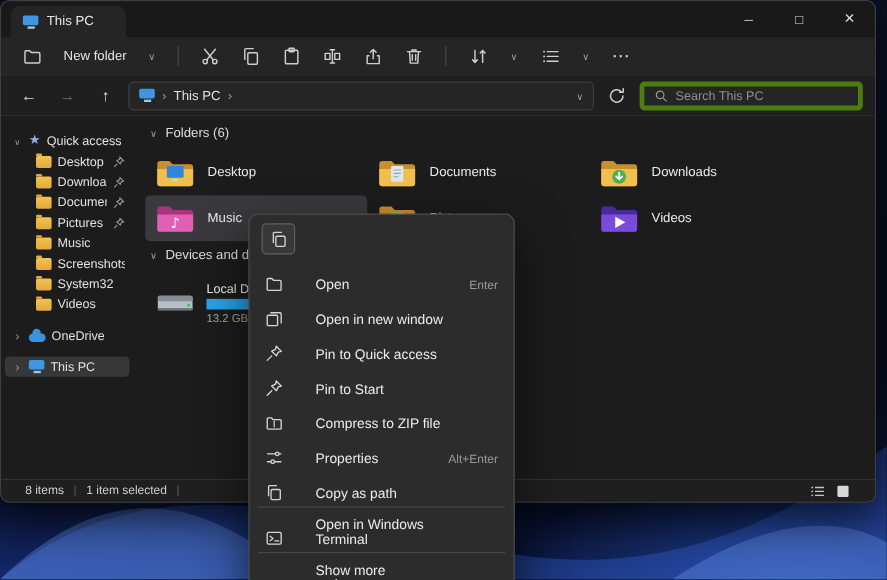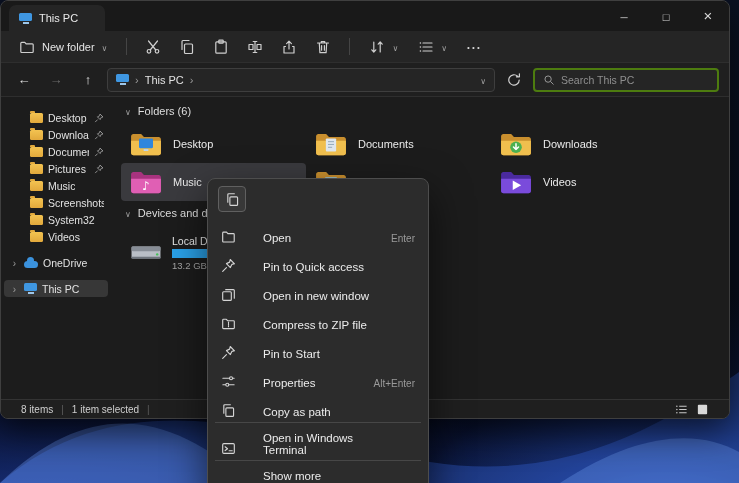--- a/index.html
+++ b/index.html
@@ -25,21 +25,21 @@
   .g-min::before{content:"─";font-size:10px}
   .g-max::before{content:"□";font-size:11px}
   .g-close::before{content:"×";font-size:15px}
   
   .mini-pc{width:13px;height:11px;position:relative;display:inline-block;flex:0 0 auto}
   .mini-pc .scr{position:absolute;left:0;top:0;width:13px;height:8px;border-radius:1.5px;background:#3f97e2}
   .mini-pc .std{position:absolute;left:3.5px;bottom:0;width:6px;height:2px;background:#9cc6ea}
   
   .toolbar{height:32px;flex:0 0 auto;background:#252525;display:flex;align-items:center;
     padding:0 10px;gap:4px;border-bottom:1px solid #2e2e2e}
-  .tb-btn{display:flex;align-items:center;gap:7px;padding:4px 8px;border-radius:4px;
+  .tb-btn{display:flex;align-items:center;gap:18px;padding:4px 8px;border-radius:4px;
     font-size:11px;color:#e4e4e4}
   .tb-icon{width:30px;height:24px;display:flex;align-items:center;justify-content:center;border-radius:4px}
   .vsep{width:1px;height:17px;background:#454545;margin:0 7px;flex:0 0 auto}
   .ti{width:16px;height:16px;stroke:#cfcfcf;fill:none;stroke-width:1.2;stroke-linecap:round;stroke-linejoin:round;flex:0 0 auto}
   .chev{color:#9f9f9f}
   .chev::before{content:"∨";font-size:8px}
   .more-glyph{color:#d6d6d6;font-weight:bold;letter-spacing:1px}
   .more-glyph::before{content:"···";font-size:12px}
   .tb-spacer{flex:1}
   
@@ -49,21 +49,21 @@
     color:#e0e0e0;border-radius:4px;font-size:13px;flex:0 0 auto}
   .nav-btn.disabled{color:#6a6a6a}
   .g-back::before{content:"←"}
   .g-fwd::before{content:"→"}
   .g-up::before{content:"↑"}
   .addressbar{height:24px;flex:0 0 auto;width:388px;background:#252525;border:1px solid #3e3e3e;
     border-radius:4px;display:flex;align-items:center;gap:6px;padding:0 8px;font-size:11px;color:#e2e2e2}
   .crumb-sep{color:#9a9a9a}
   .crumb-sep::before{content:"›";font-size:11px}
   .addr-chev{margin-left:auto}
-  .searchbox{height:24px;flex:1;background:#252525;border:2px solid #4d7c0f;border-radius:4px;
+  .searchbox{height:24px;flex:1;background:#252525;border:4px solid #4d7c0f;border-radius:4px;
     display:flex;align-items:center;padding:0 8px;gap:6px}
   .si{width:12px;height:12px;stroke:#9a9a9a;fill:none;stroke-width:1.3;flex:0 0 auto}
   .searchbox input{flex:1;background:transparent;border:none;outline:none;color:#d8d8d8;
     font-size:10.5px;font-family:"Liberation Sans",sans-serif}
   .searchbox input::placeholder{color:#8f8f8f}
   
   .bodyarea{flex:1;display:flex;background:#1c1c1c;overflow:hidden}
   .sidebar{width:112px;flex:0 0 auto;padding:12px 2px 0 0;font-size:10.5px;color:#e2e2e2}
   .side-item{height:17px;display:flex;align-items:center;gap:5px;padding:0 4px 0 6px;border-radius:4px;margin:0 3px}
   .side-item .schev{width:9px;flex:0 0 auto;color:#9a9a9a;text-align:center}
@@ -246,20 +246,25 @@
           <circle cx="6.8" cy="6.8" r="4.2"></circle>
           <path d="M10 10l4 4"></path>
         </svg>
       <input placeholder="Search This PC" style="">
     </div>
   </div>
 
   <div class="bodyarea">
 
     <div class="sidebar">
+      <div class="side-item">
+        <span class="schev down"></span>
+        <span class="star"></span>
+        <span class="lbl">Quick access</span>
+      </div>
       <div class="side-item child">
         <span class="mini-folder"></span>
         <span class="lbl">Desktop</span>
         <svg class="pin" width="10" height="10" viewBox="0 0 12 12">
             <path d="M7.2 1.2l3.6 3.6-2.2.5-1.2 2.6-3.3-3.3 2.6-1.2zM4.4 7.9 1.4 10.9" stroke="#9a9a9a" fill="none" stroke-width="1.1"></path>
           </svg>
       </div>
       <div class="side-item child">
         <span class="mini-folder"></span>
         <span class="lbl">Downloads</span>
@@ -428,46 +433,46 @@
   </div>
   <div class="ctx-item">
     <svg class="mi" viewBox="0 0 16 16">
         <path d="M1.8 13V4.2c0-.5.4-.9.9-.9h3.2l1.4 1.6h5.9c.5 0 .9.4.9.9V13c0 .5-.4.9-.9.9H2.7c-.5 0-.9-.4-.9-.9z"></path>
       </svg>
     <span>Open</span>
     <span class="sc">Enter</span>
   </div>
   <div class="ctx-item">
     <svg class="mi" viewBox="0 0 16 16">
+        <rect x="1.8" y="5" width="9.2" height="9.2" rx="1"></rect>
+        <path d="M5 2.8h8.2c.6 0 1 .4 1 1V12"></path>
+      </svg>
+    <span>Open in new window</span>
+    <span class="sc"></span>
+  </div>
+  <div class="ctx-item">
+    <svg class="mi" viewBox="0 0 16 16">
         <path d="M9.8 1.6l4.6 4.6-2.8.6-1.6 3.4-4.2-4.2 3.4-1.6zM5.8 10.2 1.8 14.2"></path>
       </svg>
     <span>Pin to Quick access</span>
     <span class="sc"></span>
   </div>
   <div class="ctx-item">
     <svg class="mi" viewBox="0 0 16 16">
-        <rect x="1.8" y="5" width="9.2" height="9.2" rx="1"></rect>
-        <path d="M5 2.8h8.2c.6 0 1 .4 1 1V12"></path>
-      </svg>
-    <span>Open in new window</span>
+        <path d="M9.8 1.6l4.6 4.6-2.8.6-1.6 3.4-4.2-4.2 3.4-1.6zM5.8 10.2 1.8 14.2"></path>
+      </svg>
+    <span>Pin to Start</span>
     <span class="sc"></span>
   </div>
   <div class="ctx-item">
     <svg class="mi" viewBox="0 0 16 16">
         <path d="M1.8 12.6V4.4c0-.5.4-.9.9-.9h3l1.3 1.5h6.3c.5 0 .9.4.9.9v6.7c0 .5-.4.9-.9.9H2.7c-.5 0-.9-.4-.9-.9z"></path>
         <path d="M8 6.4v1M8 8.4v1M8 10.4v1"></path>
       </svg>
     <span>Compress to ZIP file</span>
-    <span class="sc"></span>
-  </div>
-  <div class="ctx-item">
-    <svg class="mi" viewBox="0 0 16 16">
-        <path d="M9.8 1.6l4.6 4.6-2.8.6-1.6 3.4-4.2-4.2 3.4-1.6zM5.8 10.2 1.8 14.2"></path>
-      </svg>
-    <span>Pin to Start</span>
     <span class="sc"></span>
   </div>
   <div class="ctx-item">
     <svg class="mi" viewBox="0 0 16 16">
         <path d="M2 4.5h7M12.7 4.5H14M2 11.5h2.8M8.7 11.5H14"></path>
         <circle cx="10.7" cy="4.5" r="1.6"></circle>
         <circle cx="6.7" cy="11.5" r="1.6"></circle>
       </svg>
     <span>Properties</span>
     <span class="sc">Alt+Enter</span>

